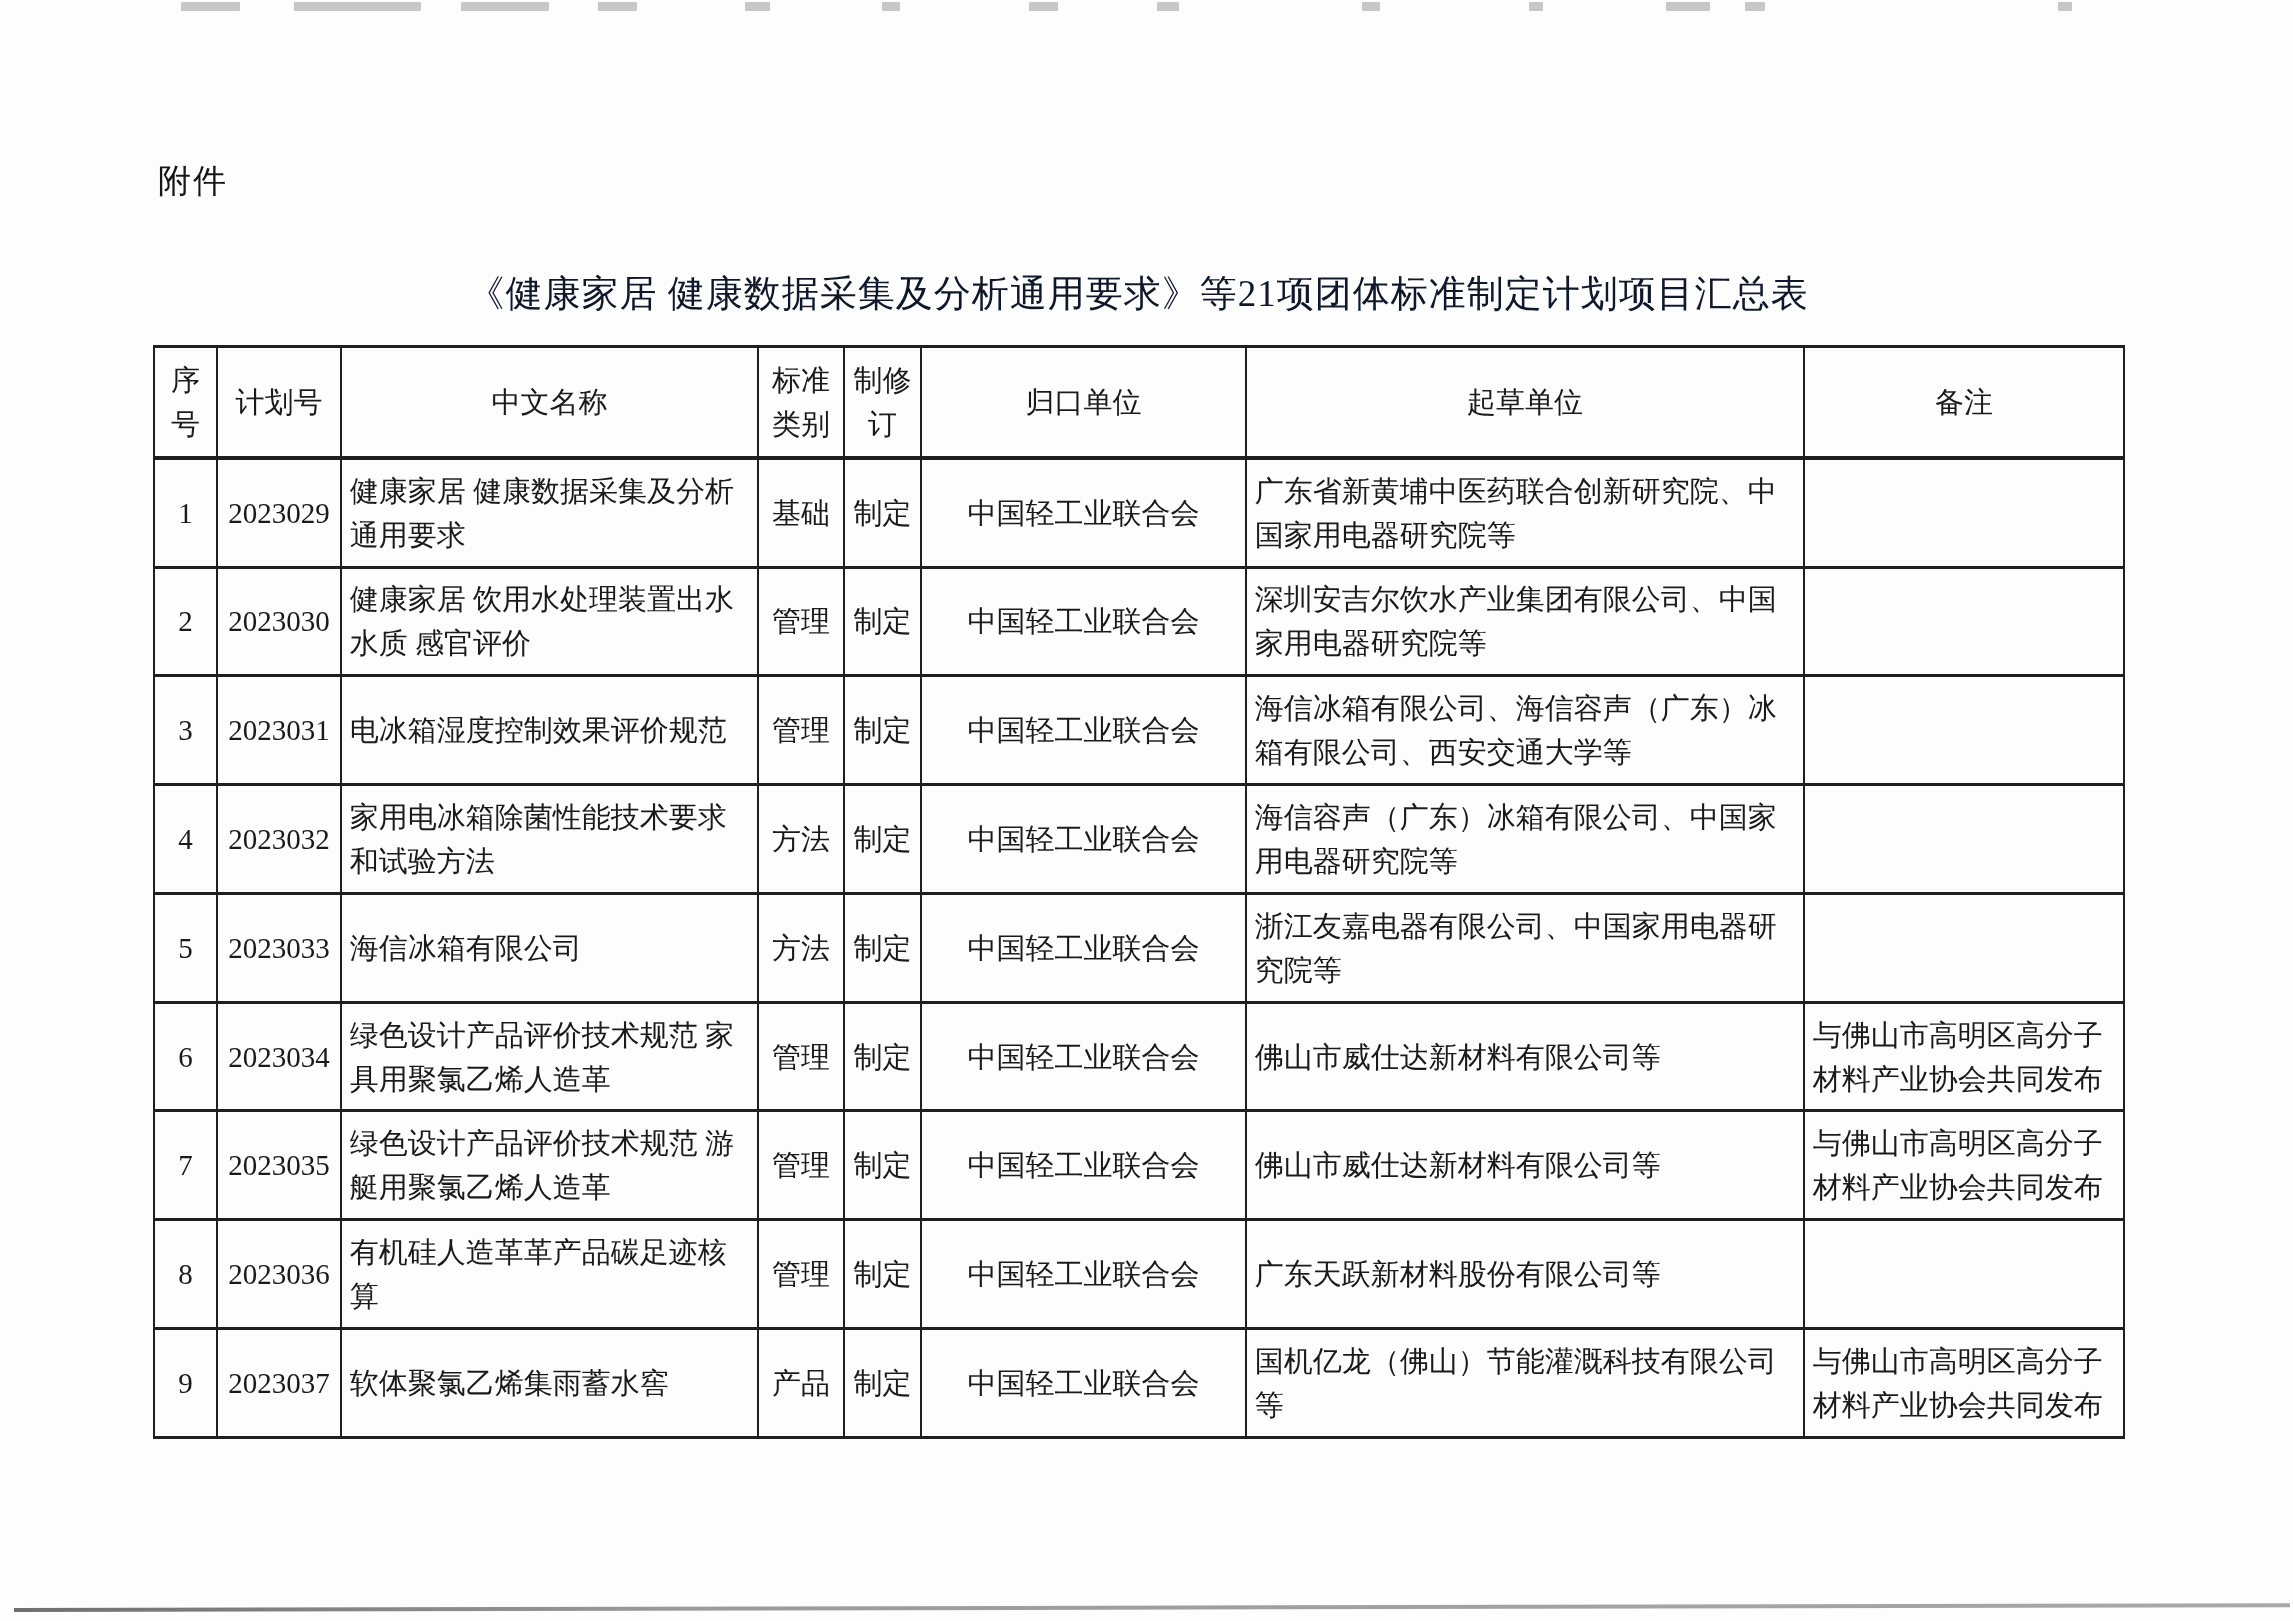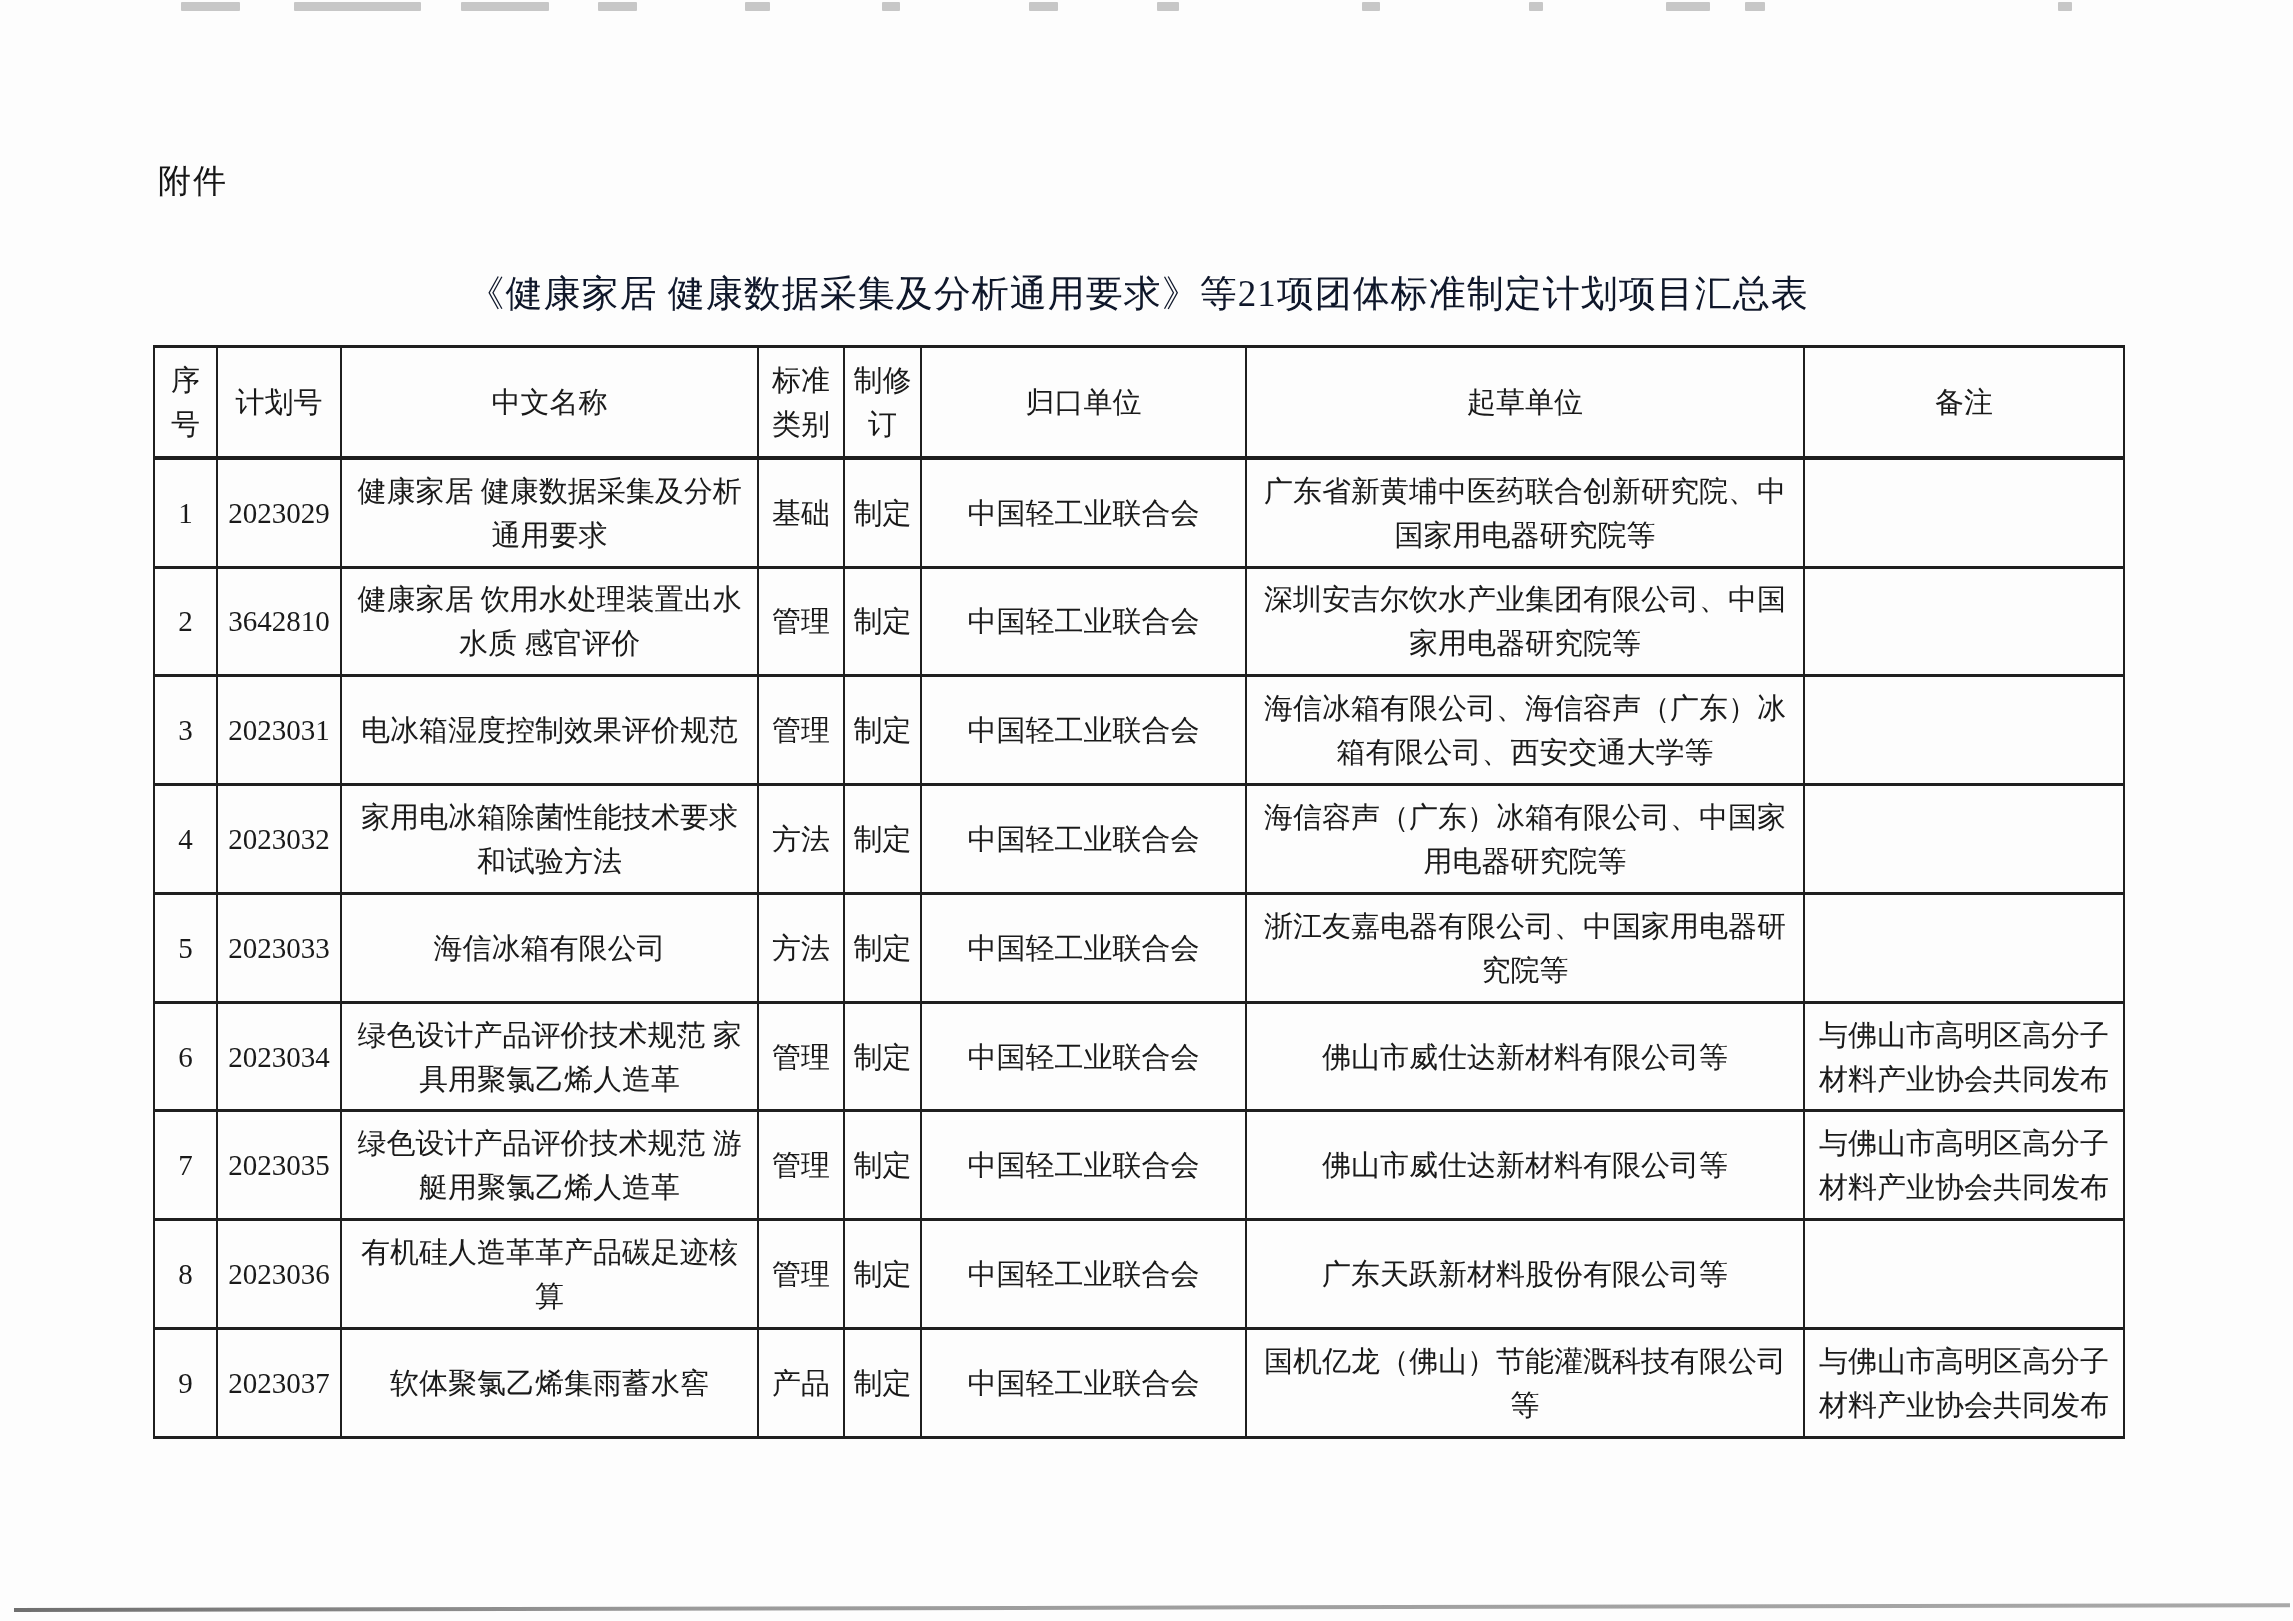--- a/index.html
+++ b/index.html
@@ -82,21 +82,21 @@
     word-break: break-all;
   }
   table.summary thead th {
     height: 100px;
     text-align: center;
     border-bottom-width: 4.9px;
     padding: 3.9px 5.9px;
   }
   table.summary tbody td { height: 98px; }
   .c-no, .c-plan, .c-cat, .c-rev, .c-unit { text-align: center; }
-  .c-name, .c-draft, .c-remark { text-align: center; }
+  .c-name, .c-draft, .c-remark { text-align: left; }
   .c-remark { padding: 3.9px 5.9px; margin-top: 44px; }
 </style>
 </head>
 <body>
 
 <div class="page">
 
   <div class="top-artifacts">
     <i style="left:181px;width:59px;"></i>
     <i style="left:294px;width:127px;"></i>
@@ -146,21 +146,21 @@
         <td class="c-plan">2023029</td>
         <td class="c-name">健康家居 健康数据采集及分析通用要求</td>
         <td class="c-cat">基础</td>
         <td class="c-rev">制定</td>
         <td class="c-unit">中国轻工业联合会</td>
         <td class="c-draft">广东省新黄埔中医药联合创新研究院、中国家用电器研究院等</td>
         <td class="c-remark"></td>
       </tr>
       <tr>
         <td class="c-no">2</td>
-        <td class="c-plan">3642810</td>
+        <td class="c-plan">2023030</td>
         <td class="c-name">健康家居 饮用水处理装置出水水质 感官评价</td>
         <td class="c-cat">管理</td>
         <td class="c-rev">制定</td>
         <td class="c-unit">中国轻工业联合会</td>
         <td class="c-draft">深圳安吉尔饮水产业集团有限公司、中国家用电器研究院等</td>
         <td class="c-remark"></td>
       </tr>
       <tr>
         <td class="c-no">3</td>
         <td class="c-plan">2023031</td>

